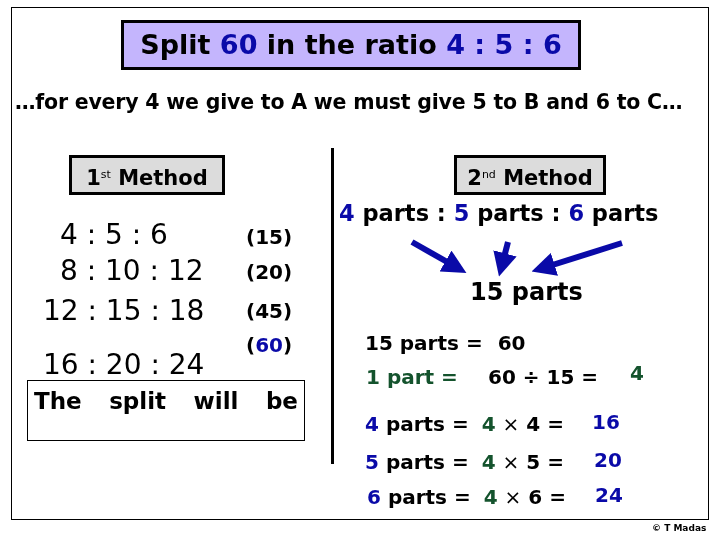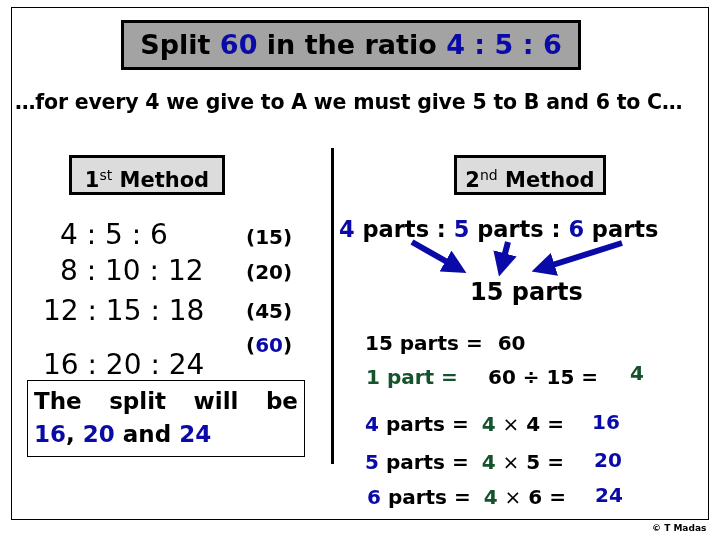--- a/index.html
+++ b/index.html
@@ -1,40 +1,40 @@
 <!DOCTYPE html>
 <html><head>
 <meta charset="utf-8">
 <style>
   html, body { margin:0; padding:0; background:#ffffff; }
   body { width:720px; height:540px; position:relative; overflow:hidden;
          font-family:"DejaVu Sans", "Liberation Sans", sans-serif; color:#000; }
   .frame { position:absolute; left:11px; top:7px; width:698px; height:513px;
            border:1px solid #000; box-sizing:border-box; }
   .title-box { position:absolute; left:121px; top:20px; width:460px; height:50px;
-               border:3px solid #000; box-sizing:border-box; background:#a3a3a3;
+               border:3px solid #000; box-sizing:border-box; background:#c4b5fd;
                font-weight:bold; font-size:27px; line-height:44px; text-align:center; white-space:nowrap; }
   .blue { color:#0a0aa8; }
   .purple { color:#14532d; }
   .subtitle { position:absolute; left:15px; top:90px; font-weight:bold; font-size:20.5px;
               white-space:nowrap; letter-spacing:-0.2px; }
   .method-box { position:absolute; height:40px; border:3px solid #000; box-sizing:border-box;
                 background:#dcdcdc; font-weight:bold; font-size:21px; line-height:34px;
                 text-align:center; white-space:nowrap; }
-  .method-box sup { font-size:14px; font-weight:normal; vertical-align:7px; }
+  .method-box sup { font-size:11px; font-weight:normal; vertical-align:7px; }
   .m1 { left:69px; top:155px; width:156px; }
   .m2 { left:454px; top:155px; width:152px; }
   .divider { position:absolute; left:331px; top:148px; width:3px; height:316px; background:#000; }
   .ratio-row { position:absolute; font-size:28px; white-space:nowrap; }
   .sum { position:absolute; left:246px; font-weight:bold; font-size:20px; white-space:nowrap; }
-  .answer-box { position:absolute; left:27px; top:380px; width:278px; height:77px;
+  .answer-box { position:absolute; left:27px; top:380px; width:278px; height:61px;
                 border:1px solid #000; box-sizing:border-box; font-weight:bold; font-size:23px;
                 padding:4px 6px; line-height:33px; }
   .ans-line1 { display:flex; justify-content:space-between; }
-  .parts-line { position:absolute; left:339px; top:216px; font-weight:bold; font-size:22.5px; white-space:nowrap; }
+  .parts-line { position:absolute; left:339px; top:200px; font-weight:bold; font-size:22.5px; white-space:nowrap; }
   .fifteen { position:absolute; left:470px; top:278px; font-weight:bold; font-size:24px; white-space:nowrap; }
   .step { position:absolute; font-weight:bold; font-size:20px; white-space:nowrap; }
   .copyright { position:absolute; left:652px; top:523px; font-size:9px; font-weight:bold; white-space:nowrap; }
   svg.arrows { position:absolute; left:0; top:0; }
 </style>
 </head>
 <body>
 
 <div class="frame"></div>
 
@@ -58,21 +58,20 @@
 <div class="sum" style="top:299px;"><span>(</span><span>45</span><span>)</span></div>
 <div class="sum" style="top:333px;"><span>(</span><span class="blue">60</span><span>)</span></div>
 
 <div class="answer-box">
   <div class="ans-line1">
     <span>The</span>
     <span>split</span>
     <span>will</span>
     <span>be</span>
   </div>
-  <div><span class="blue">16</span><span>, </span><span class="blue">20</span><span> and </span><span class="blue">24</span></div>
 </div>
 
 <div class="divider"></div>
 
 <div class="method-box m2">
   <span>2</span><sup>nd</sup><span> Method</span>
 </div>
 
 <div class="parts-line"><span class="blue">4</span><span> parts : </span><span class="blue">5</span><span> parts : </span><span class="blue">6</span><span> parts</span></div>
 

